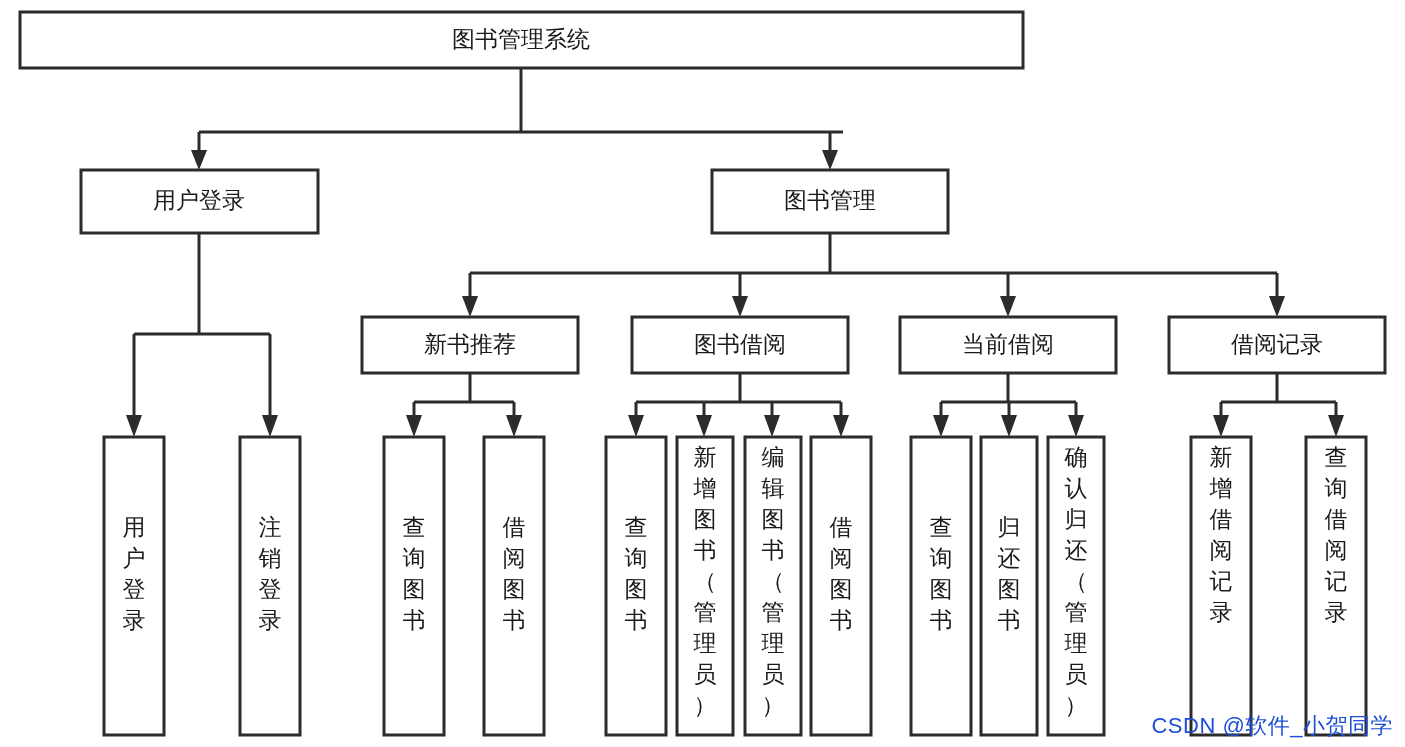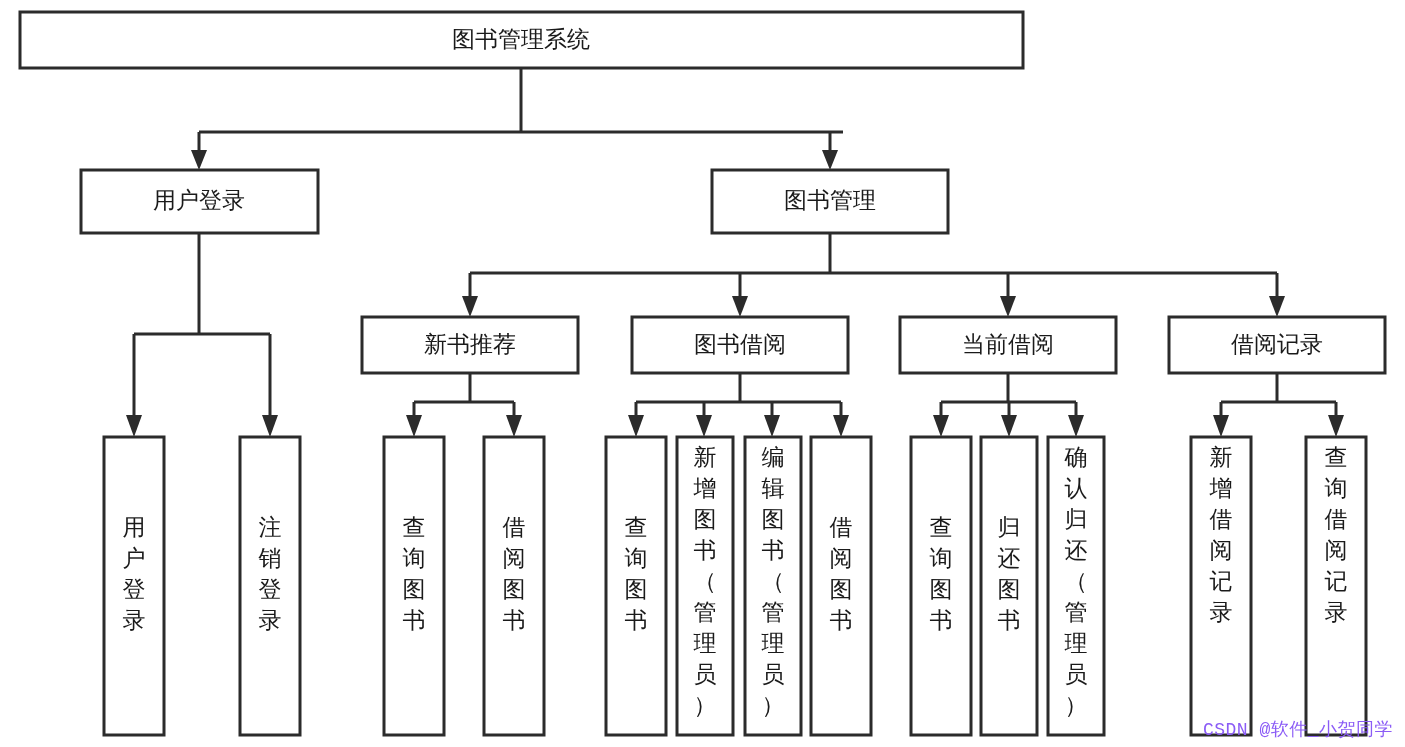--- a/index.html
+++ b/index.html
@@ -48,23 +48,23 @@
   .node-label-v {
     font-family: "Liberation Sans", "DejaVu Sans", sans-serif;
     font-size: 23px;
     fill: #1a1a1a;
     text-anchor: middle;
   }
   .watermark {
     position: absolute;
     right: 12px;
     bottom: 6px;
-    font-family: Liberation Mono, monospace;
-    font-size: 18px;
-    color: #8b5cf6;
+    font-family: Liberation Sans, sans-serif;
+    font-size: 22px;
+    color: #1d4ed8;
     white-space: nowrap;
     letter-spacing: 0.5px;
     pointer-events: none;
   }
 </style>
 </head>
 <body>
 
 <div id="diagram-root">
 

